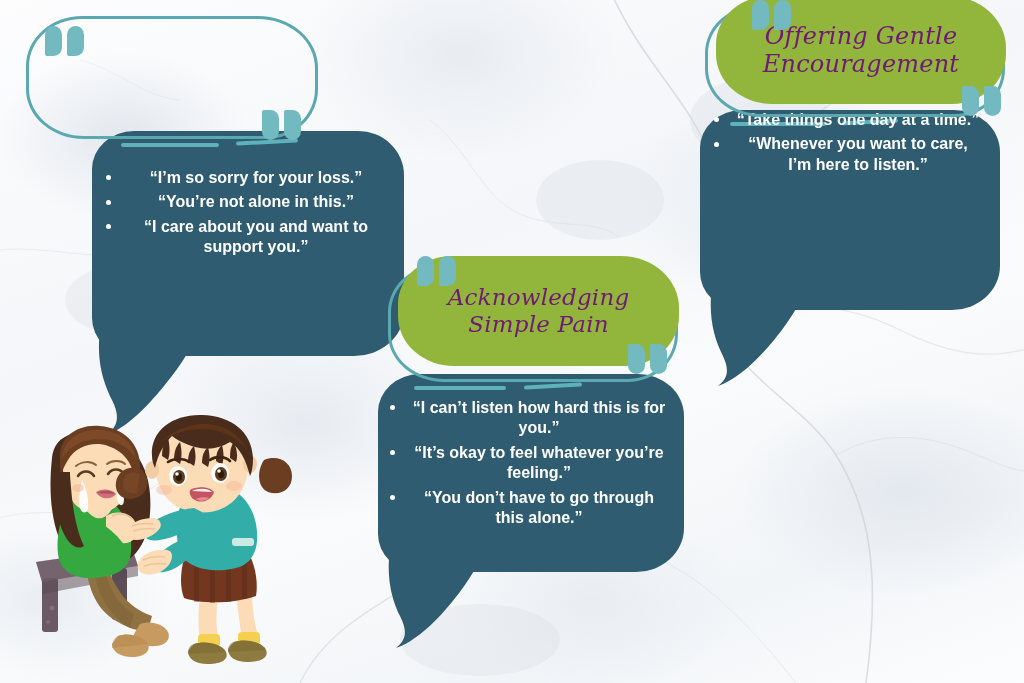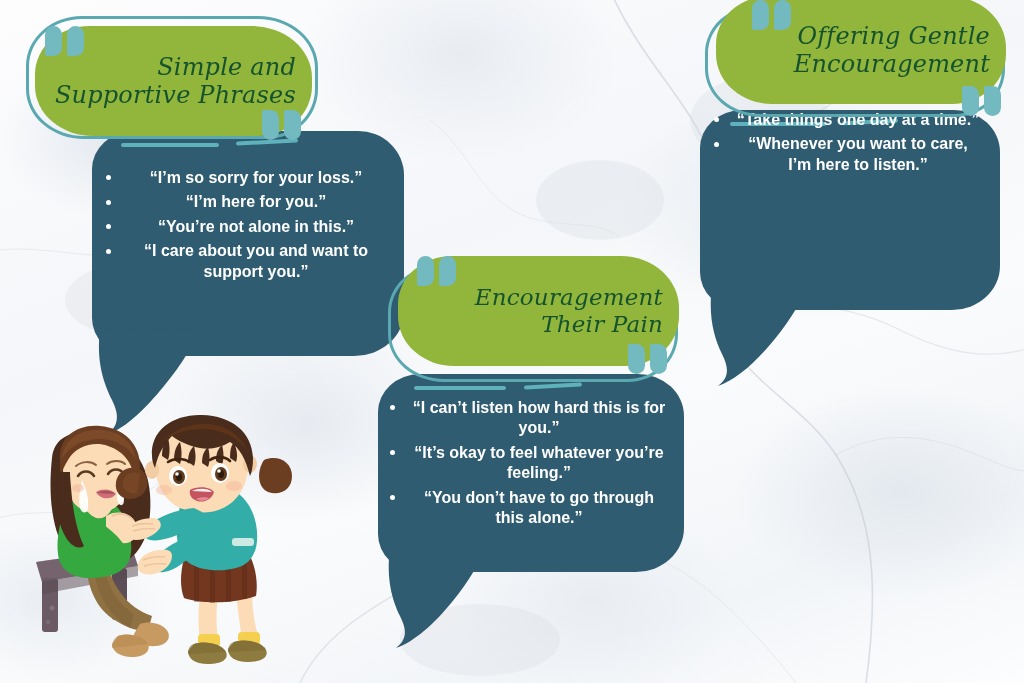--- a/index.html
+++ b/index.html
@@ -57,28 +57,27 @@
   .hdr-blob {
     position: absolute;
     background: #92b63c;
     display: flex;
     align-items: center;
     justify-content: center;
     text-align: center;
     box-sizing: border-box;
   }
   .hdr-text {
-    color: #14532d;
+    color: #701a75;
     font-family: "DejaVu Serif", serif;
     font-style: italic;
     font-weight: 400;
     line-height: 1.18;
     letter-spacing: .2px;
     padding: 0 16px;
-    text-align: right;
   }
 
   
   .qmark {
     position: absolute;
     display: flex;
     gap: 5px;
   }
   .qmark i {
     display: block;
@@ -181,40 +180,32 @@
       <div class="dash" style="left:29px; top:12px; width:98px;"></div>
       <div class="dash" style="left:144px; top:9px; width:62px; transform:rotate(-3deg);"></div>
 
       <ul class="bubble-list" style="margin-top:37px; font-size:16px; padding:0 14px;">
         <li>
           <span class="dot"></span>
           <span class="txt">“I’m so sorry for your loss.”</span>
         </li>
         <li>
           <span class="dot"></span>
-          <span class="txt">“I’m here for you.”</span>
-        </li>
-        <li>
-          <span class="dot"></span>
           <span class="txt">“You’re not alone in this.”</span>
         </li>
         <li>
           <span class="dot"></span>
           <span class="txt">“I care about you and want to support you.”</span>
         </li>
       </ul>
     </div>
 
     <div class="hdr-outline" style="left:26px; top:16px; width:286px; height:117px;
                 border-radius: 56px 60px 52px 58px / 50px 52px 50px 50px;"></div>
 
-    <div class="hdr-blob" style="left:35px; top:26px; width:277px; height:110px;
-                border-radius: 54px 60px 54px 58px / 48px 52px 50px 50px;">
-      <span class="hdr-text" style="font-size:24px;">Simple and Supportive Phrases</span>
-    </div>
 
     <div class="qmark" style="left:45px; top:26px;">
         <i></i>
         <i></i>
       </div>
 
     <div class="qmark closing" style="left:262px; top:110px;">
         <i></i>
         <i></i>
       </div>
@@ -284,21 +275,21 @@
           <span class="txt">“You don’t have to go through this alone.”</span>
         </li>
       </ul>
     </div>
 
     <div class="hdr-outline" style="left:18px; top:20px; width:284px; height:112px;
                 border-radius: 54px 56px 50px 56px / 48px 50px 48px 48px;"></div>
 
     <div class="hdr-blob" style="left:28px; top:12px; width:281px; height:110px;
                 border-radius: 54px 58px 54px 56px / 48px 52px 50px 50px;">
-      <span class="hdr-text" style="font-size:23px;">Encouragement Their Pain</span>
+      <span class="hdr-text" style="font-size:23px;">Acknowledging Simple Pain</span>
     </div>
 
     <div class="qmark" style="left:47px; top:12px;">
         <i></i>
         <i></i>
       </div>
     <div class="qmark closing" style="left:258px; top:100px;">
         <i></i>
         <i></i>
       </div>

